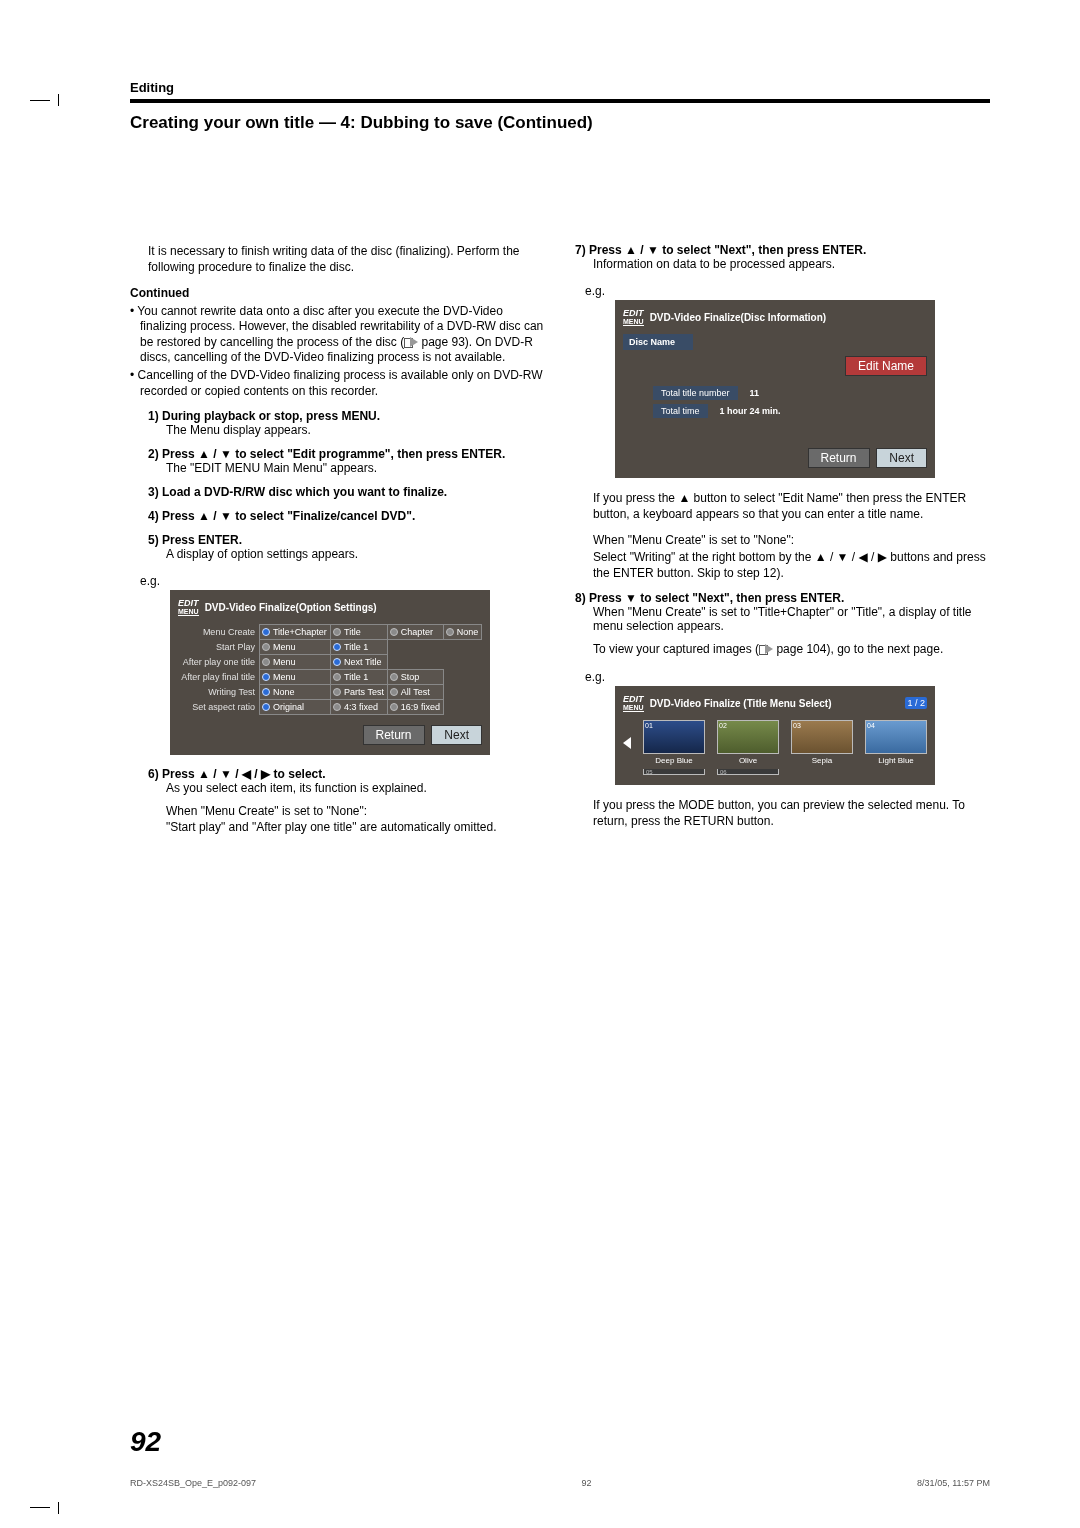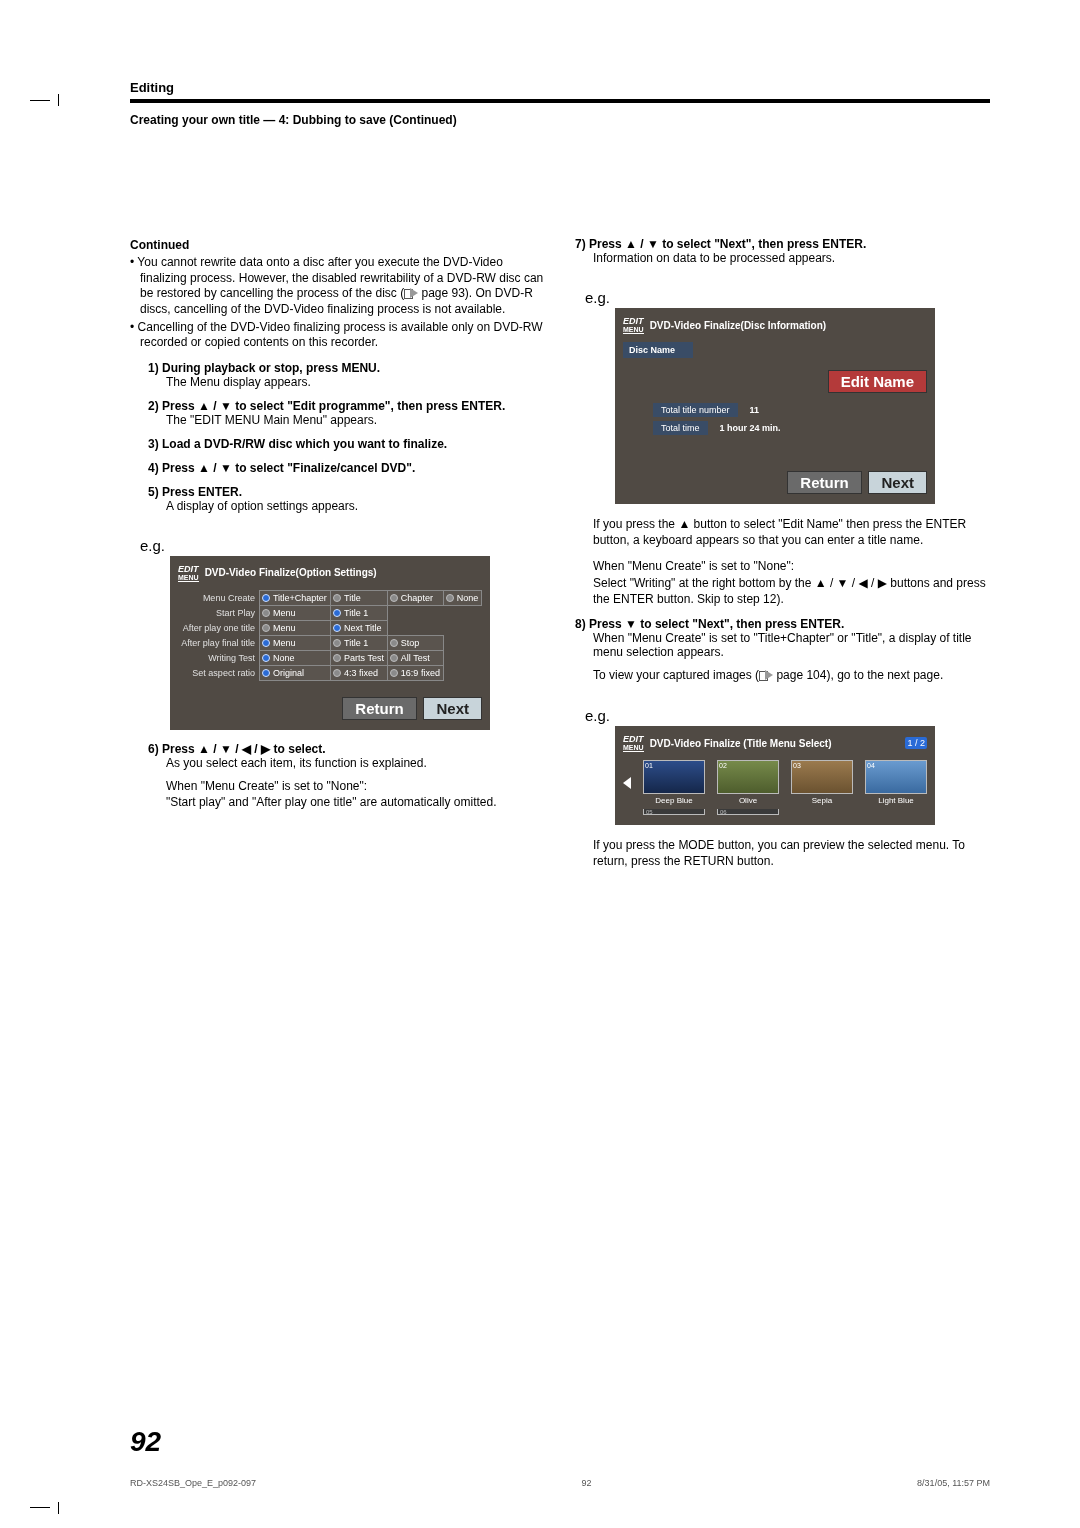--- a/index.html
+++ b/index.html
@@ -19,21 +19,21 @@
     font-size: 13px;
     font-weight: bold;
     margin-bottom: 4px;
   }
   .thick-rule {
     border: none;
     border-top: 4px solid #000;
     margin-bottom: 10px;
   }
   .subheader {
-    font-size: 12px;
+    font-size: 17px;
     font-weight: bold;
     margin-bottom: 110px;
   }
   .cols {
     display: flex;
     gap: 30px;
   }
   .col {
     flex: 1;
     min-width: 0;
@@ -64,22 +64,22 @@
   .step-label { font-weight: bold; }
   .step-body { margin-left: 18px; }
   .bullet-list .bitem {
     padding-left: 10px;
     text-indent: -10px;
     margin-bottom: 2px;
     line-height: 1.3;
   }
   .bullet-list .bitem::before { content: "• "; }
   .eg {
-    font-size: 15px;
-    margin: 24px 0 2px 10px;
+    font-size: 12px;
+    margin: 13px 0 2px 10px;
   }
   
   .osd {
     background: #504a44;
     color: #fff;
     font-size: 10px;
     width: 320px;
     margin: 0 0 12px 40px;
     padding: 8px 8px 10px 8px;
   }
@@ -128,26 +128,25 @@
     border: 1px solid #bbb;
     margin-right: 3px;
     vertical-align: -1px;
   }
   .osd-buttons {
     text-align: right;
     margin-top: 10px;
   }
   .osd-btn {
     display: inline-block;
-    font-size: 15px;
-    font-weight: bold;
+    font-size: 12px;
+    font-weight: normal;
     padding: 2px 12px;
     border: 1px solid #333;
     margin-left: 4px;
-    margin-top: 6px;
   }
   .btn-return { background: #6a6a6a; color: #fff; }
   .btn-next { background: #c8d4da; color: #222; text-align: right; }
   .btn-edit { background: #b43a3a; color: #fff; }
 
   .osd-disc {
     width: 320px;
   }
   .osd-disc .discname-bar {
     background: #394c66;
@@ -297,20 +296,21 @@
 <div class="crop-mark crop-bl2"></div>
 
 <div class="page">
   <div class="section-header">Editing</div>
   <hr class="thick-rule">
   <div class="subheader">Creating your own title — 4: Dubbing to save (Continued)</div>
 
   <div class="cols">
 
     <div class="col">
+      <div class="para indent">It is necessary to finish writing data of the disc (finalizing). Perform the following procedure to finalize the disc.</div>
 
       <div class="bold para" style="margin-bottom:2px">Continued</div>
       <div class="bullet-list para">
         <div class="bitem">You cannot rewrite data onto a disc after you execute the DVD-Video finalizing process. However, the disabled rewritability of a DVD-RW disc can be restored by cancelling the process of the disc (<span class="goto-icon"></span> page 93). On DVD-R discs, cancelling of the DVD-Video finalizing process is not available.</div>
         <div class="bitem">Cancelling of the DVD-Video finalizing process is available only on DVD-RW recorded or copied contents on this recorder.</div>
       </div>
 
       <div class="step-list indent">
         <div class="step">
           <span class="step-label"><span>1)</span> <span>During playback or stop, press MENU.</span></span>

